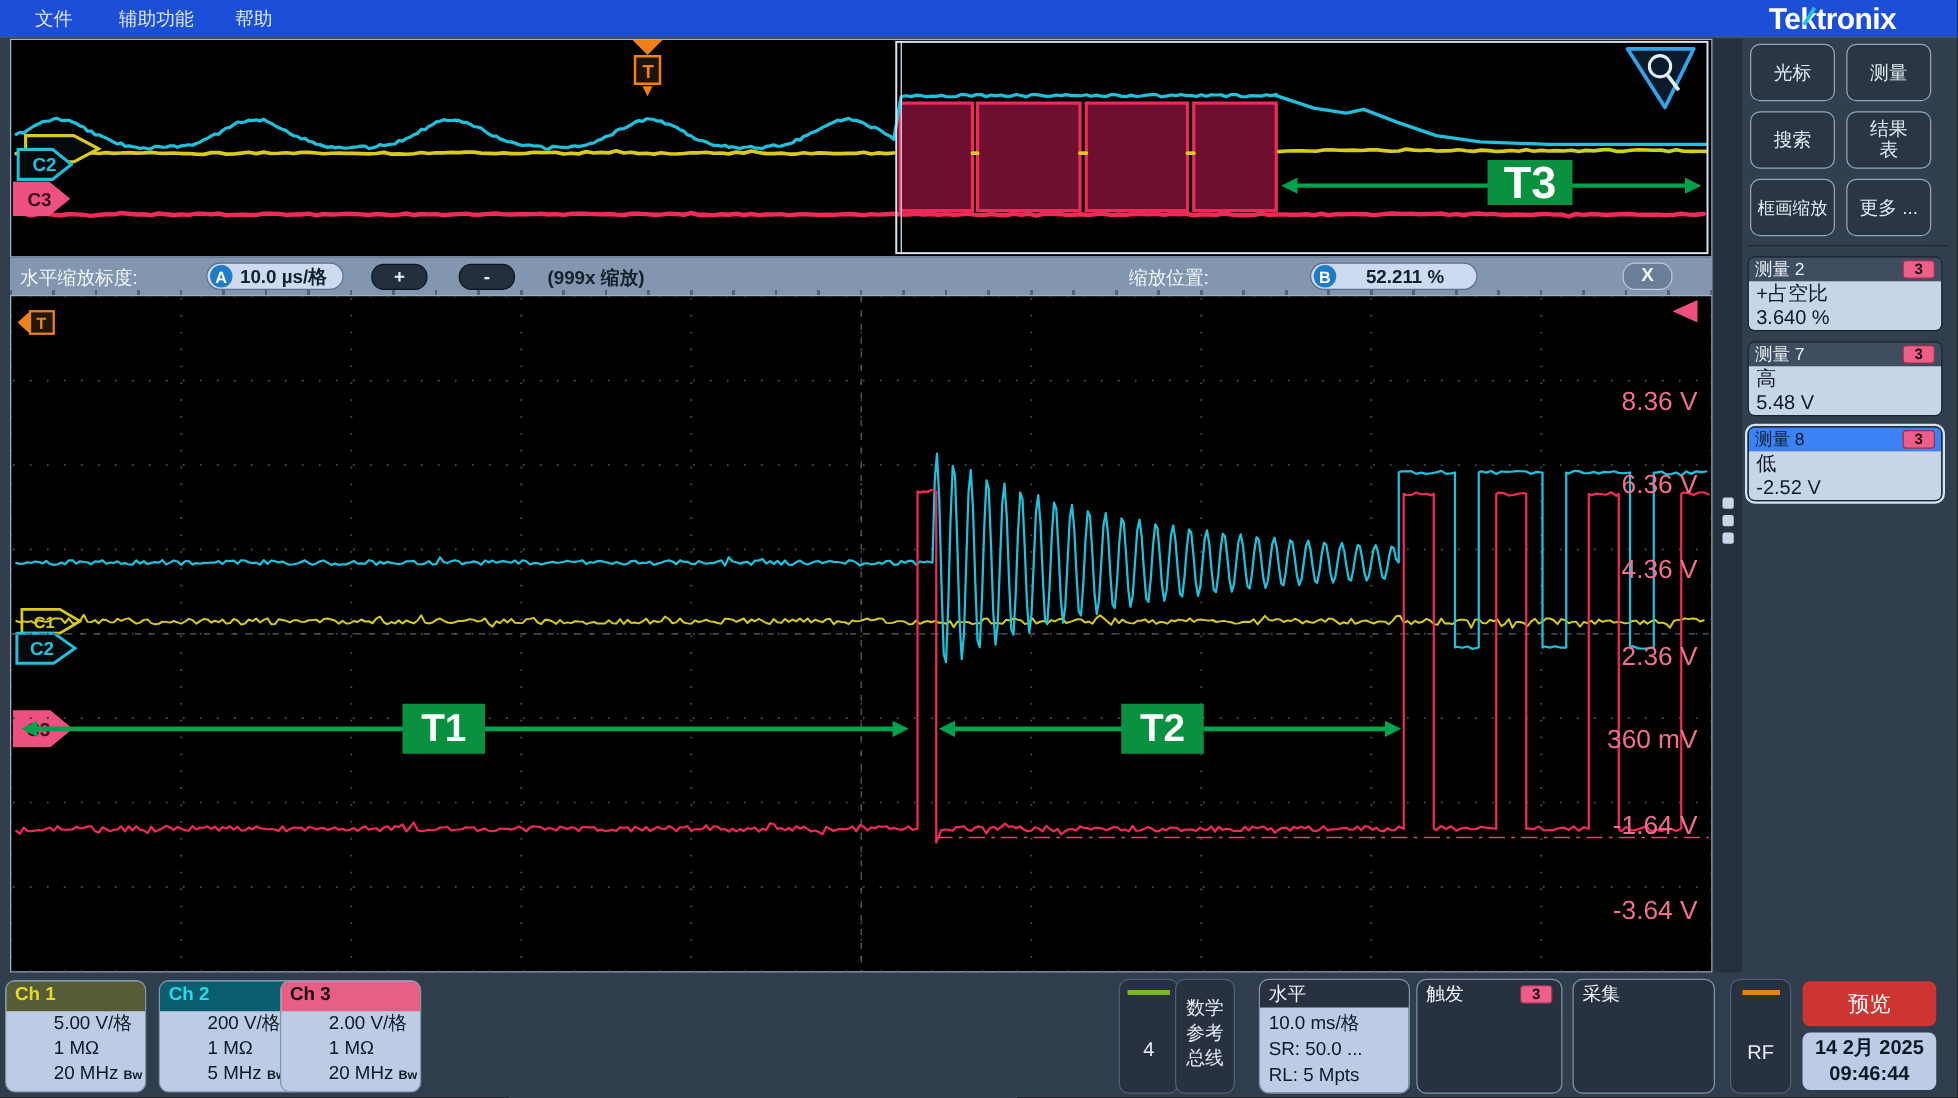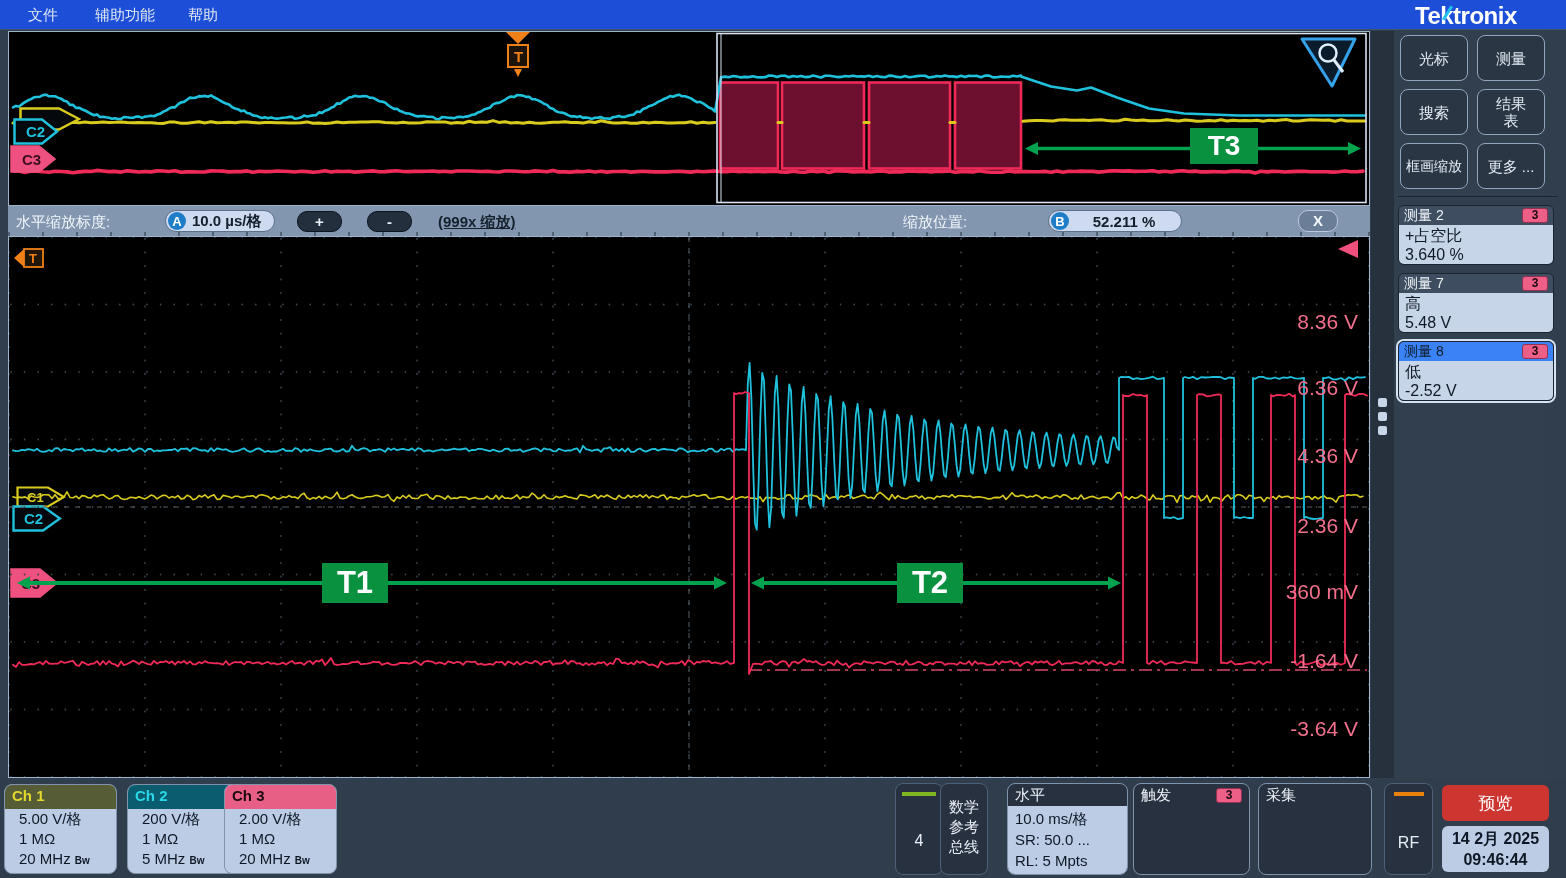--- a/index.html
+++ b/index.html
@@ -19,21 +19,21 @@
   #zoombar::after { content:""; position:absolute; left:0; bottom:0; width:100%; height:4px;
       background:repeating-linear-gradient(90deg,#2c3947 0 2px,transparent 2px 34px); opacity:.55; }
   #main { position:absolute; left:8px; top:236px; width:1362px; height:542px; background:#000; border:1px solid #9db2cb; }
   #splitter { position:absolute; left:1371px; top:31px; width:23px; height:747px; background:#27313e; }
   .handle-dot { position:absolute; left:7px; width:9px; height:9px; background:#c8d6ea; border-radius:2px; }
   #sidebar { position:absolute; left:1394px; top:31px; width:152px; height:747px; background:#323f4e; }
   #bottombar { position:absolute; left:0; top:780px; width:1566px; height:98px; background:#303d4c; }
 
   
   .zb-label { position:absolute; top:7px; font-size:15px; color:#f2f6fb; }
-  .zb-dark-label { position:absolute; top:7px; font-size:15px; font-weight:600; color:#16212e;text-decoration:underline; }
+  .zb-dark-label { position:absolute; top:7px; font-size:15px; font-weight:600; color:#16212e; }
   .pill { position:absolute; top:4px; height:22px; background:#cedaef; border:1px solid #5d7089; border-radius:11px;
           display:flex; align-items:center; padding:0 8px 0 2px; gap:6px; }
   .knob-circle { width:18px; height:18px; border-radius:50%; background:#1f7dc8; color:#fff; font-size:13px; font-weight:bold;
           display:flex; align-items:center; justify-content:center; }
   .pill-val { font-size:15px; font-weight:600; color:#13202e; white-space:nowrap; }
   .zb-btn { position:absolute; top:5px; width:45px; height:21px; background:#242f3d; border:1px solid #0d1521; border-radius:10px;
           color:#e8eef6; font-size:15px; font-weight:bold; text-align:center; line-height:19px; cursor:pointer; }
   .zb-x { position:absolute; top:4px; width:40px; height:22px; background:#6a7e97; border:1px solid #bac9dd; border-radius:10px;
           color:#f4f8fc; font-size:15px; font-weight:600; text-align:center; line-height:20px; cursor:pointer; }
 
@@ -54,21 +54,21 @@
   .mcard.selected { box-shadow:0 0 0 2px #d5e2f2; }
   .mcard.selected .hd { background:#3b82f6; color:#0f1d2b;align-items:center; }
   .mcard .bd { height:41px; background:#c7d5e9; color:#101a26; font-size:16px; line-height:19px; padding:1px 6px; font-weight:500; }
   .chip { width:26px; height:15px; background:#ee5f88; border:1px solid #943052; border-radius:3px; color:#1c0a12;
       font-size:12px; font-weight:bold; text-align:center; line-height:13px; }
 
   
   .chbadge { position:absolute; top:4px; width:113px; height:90px; border-radius:8px; background:#bccce4;
       border:1px solid #7f93ab; overflow:hidden; cursor:pointer; }
   .chbadge .hd { height:24px; font-size:15px; padding:2px 7px; font-weight:600; }
-  .chbadge .ln { padding:0 14px; font-size:15px; line-height:20px; color:#0e1826; font-weight:500; }
+  .chbadge .ln { padding:0 1px; font-size:15px; line-height:20px; color:#0e1826; font-weight:500;margin-left:37px; }
   .bw { font-size:10px; font-weight:bold; }
   .darkbtn { position:absolute; top:3px; width:48px; height:92px; background:#27313f; border:1px solid #4e6078; border-radius:8px;
       color:#e8eef6; cursor:pointer; }
   .statusbadge { position:absolute; top:3px; height:92px; border-radius:8px; background:#27313f; border:1px solid #7f93ab; overflow:hidden; cursor:pointer; }
   .statusbadge .hd { height:22px; color:#eef3f9; font-size:15px; padding:2px 7px; display:flex; justify-content:space-between; align-items:center; }
   .statusbadge .bd { background:#bccce4; height:70px; padding:2px 7px; color:#0e1826; font-size:15px; line-height:21px; font-weight:500; }
   #preview-btn { position:absolute; left:1442px; top:5px; width:107px; height:36px; background:#cd3531; border-radius:6px;
       color:#fff; font-size:17px; display:flex; align-items:center; justify-content:center; cursor:pointer; }
   #datetime { position:absolute; left:1442px; top:46px; width:107px; height:46px; background:#bccce4; border-radius:6px;
       color:#0e1826; font-size:16px; font-weight:bold; text-align:center; line-height:21px; padding-top:2px; }
@@ -121,21 +121,21 @@
     <text x="12" y="30" font-size="15" font-weight="bold" fill="#f08018">T</text>
     <polygon points="12,37 20,37 16,45" fill="#f08018"></polygon>
   </svg>
 
   <svg class="tagsvg" style="left:1289px;top:4px" width="62" height="54" viewBox="0 0 62 54">
     <polygon points="4,3 57,3 34,50" fill="#0a1c2c" stroke="#35a2ea" stroke-width="3" stroke-linejoin="round"></polygon>
     <circle cx="30" cy="17" r="8.5" stroke="#dfeefc" stroke-width="2.5" fill="none"></circle>
     <line x1="36" y1="24" x2="45" y2="36" stroke="#dfeefc" stroke-width="3"></line>
   </svg>
 
-  <div class="green-label" style="left:1181px;top:96px;width:68px;height:36px;font-size:28px;line-height:36px">T3</div>
+  <div class="green-label" style="left:1181px;top:96px;width:68px;height:36px;font-size:36px;line-height:36px">T3</div>
 </div>
 
 <div id="zoombar">
   <span class="zb-label" style="left:8px">水平缩放标度:</span>
   <div class="pill" style="left:157px;width:110px">
     <span class="knob-circle">A</span>
     <span class="pill-val">10.0 µs/格</span>
   </div>
   <div class="zb-btn" style="left:289px">+</div>
   <div class="zb-btn" style="left:359px">-</div>

